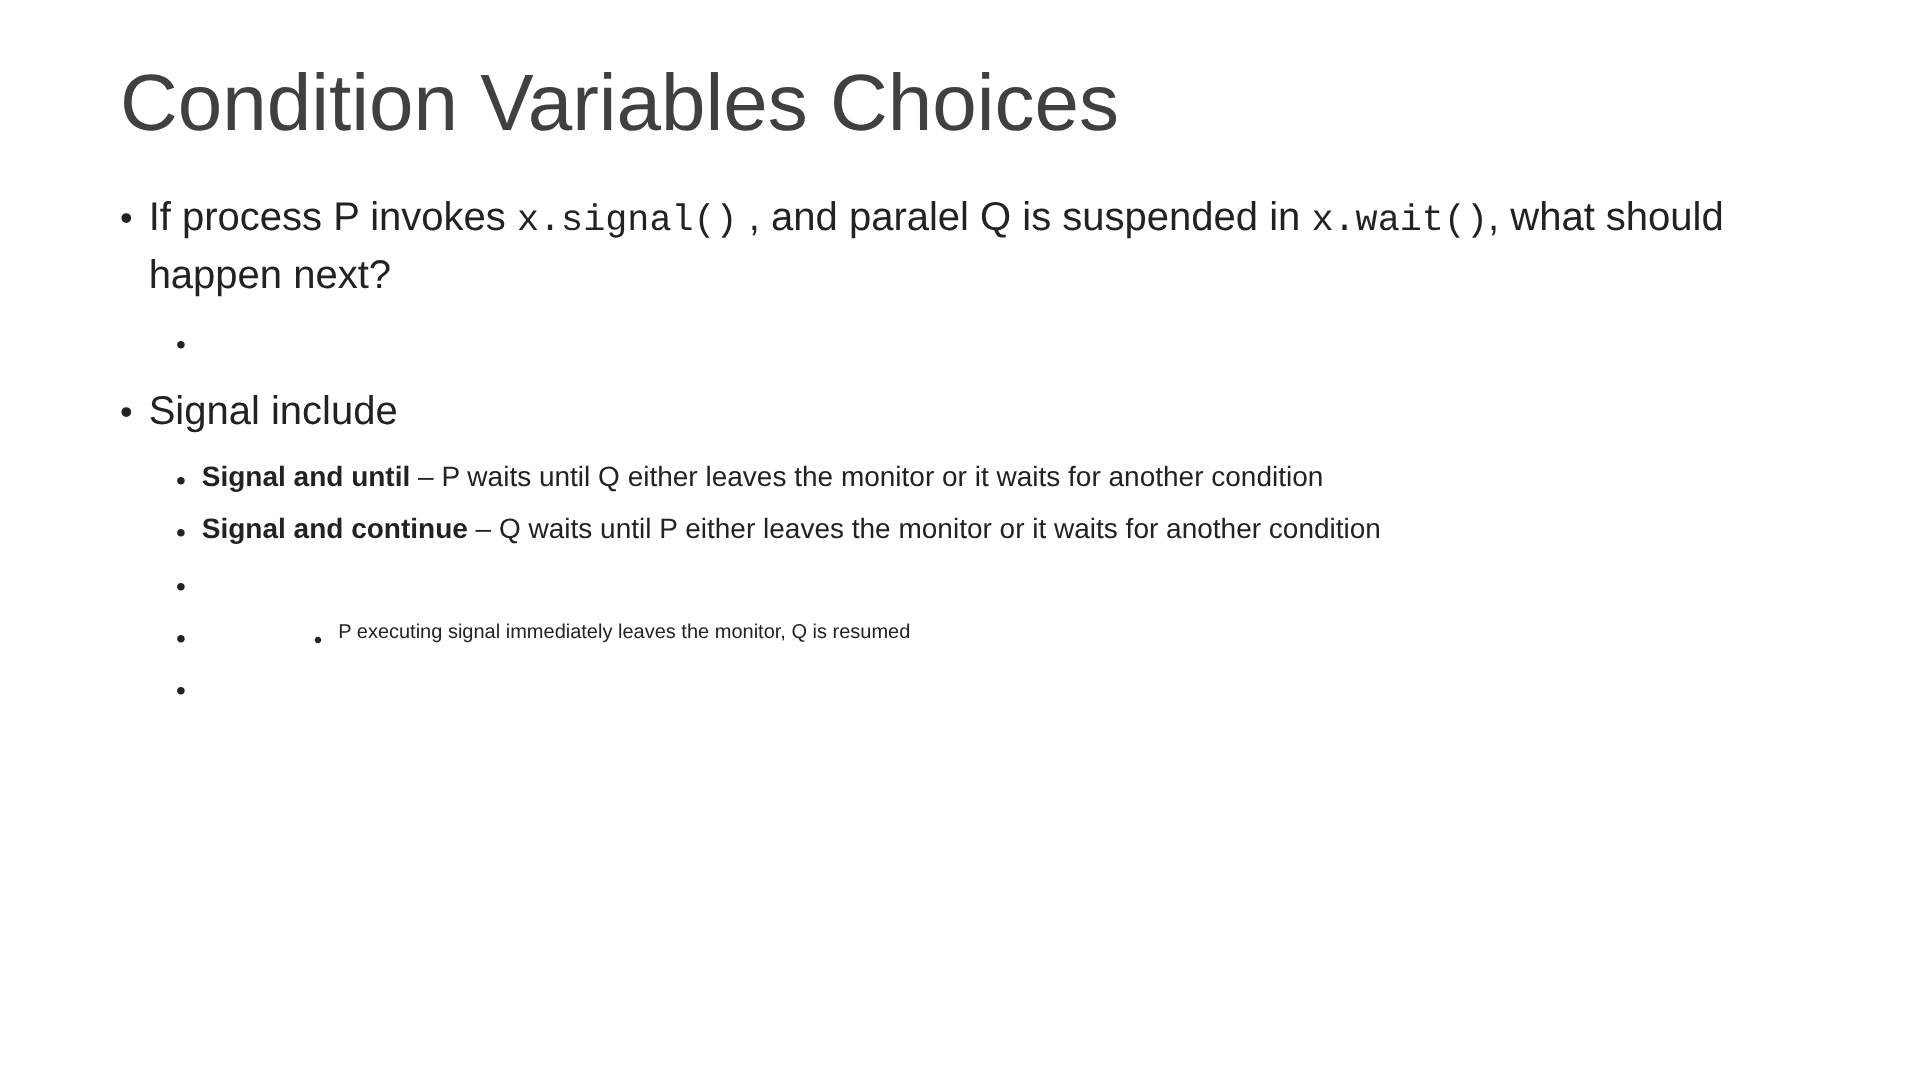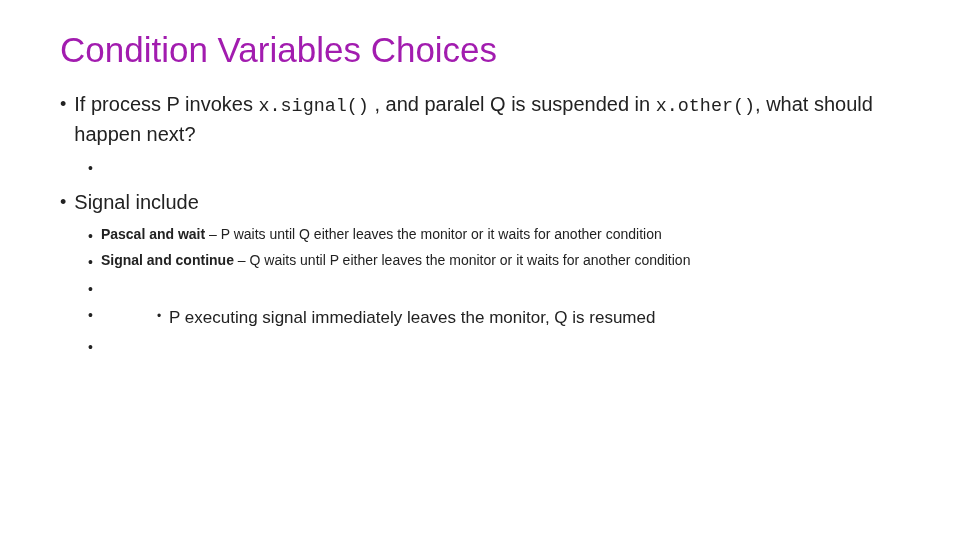--- a/index.html
+++ b/index.html
@@ -18,23 +18,23 @@
 
     .slide {
       width: 960px;
       height: 540px;
       padding: 30px 60px 30px 60px;
       display: flex;
       flex-direction: column;
     }
 
     .slide-title {
-      font-size: 35px;
+      font-size: 40px;
       font-weight: 400;
-      color: #a21caf;
+      color: #404040;
       margin-bottom: 20px;
       font-family: 'Segoe UI', Arial, sans-serif;
     }
 
     .content {
       font-size: 15px;
       color: #222222;
       line-height: 1.45;
     }
 
@@ -83,21 +83,21 @@
     }
 
     .bullet-l3 > .bullet-marker {
       font-size: 12px;
       margin-right: 8px;
       margin-top: 2px;
       flex-shrink: 0;
     }
 
     .bullet-l3 > .bullet-text {
-      font-size: 17px;
+      font-size: 10px;
       line-height: 1.45;
       text-align: center;
     }
 
     code {
       font-family: Liberation Mono, monospace;
       font-size: 0.92em;
     }
 
     .bold {
@@ -117,41 +117,41 @@
 
 <div class="slide">
   <h1 class="slide-title">Condition Variables Choices</h1>
 
   <div class="content">
 
     <div class="section">
       <div class="bullet-l1">
         <span class="bullet-marker">•</span>
         <span class="bullet-text">
-          <span>If process P invokes </span><code>x.signal()</code><span> , and paralel Q is suspended in </span><code>x.other()</code><span>, what should happen next?</span>
+          <span>If process P invokes </span><code>x.signal()</code><span> , and paralel Q is suspended in </span><code>x.wait()</code><span>, what should happen next?</span>
         </span>
       </div>
       <div class="sub-bullets">
         <div class="bullet-l2">
           <span class="bullet-marker">•</span>
         </div>
       </div>
     </div>
 
     <div class="section">
       <div class="bullet-l1">
         <span class="bullet-marker">•</span>
         <span class="bullet-text">Signal include</span>
       </div>
       <div class="sub-bullets">
 
         <div class="bullet-l2">
           <span class="bullet-marker">•</span>
           <span class="bullet-text">
-            <span class="bold">Pascal and wait</span><span> – P waits until Q either leaves the monitor or it waits for another condition</span>
+            <span class="bold">Signal and until</span><span> – P waits until Q either leaves the monitor or it waits for another condition</span>
           </span>
         </div>
 
         <div class="bullet-l2">
           <span class="bullet-marker">•</span>
           <span class="bullet-text">
             <span class="bold">Signal and continue</span><span> – Q waits until P either leaves the monitor or it  waits for another condition</span>
           </span>
         </div>
 

